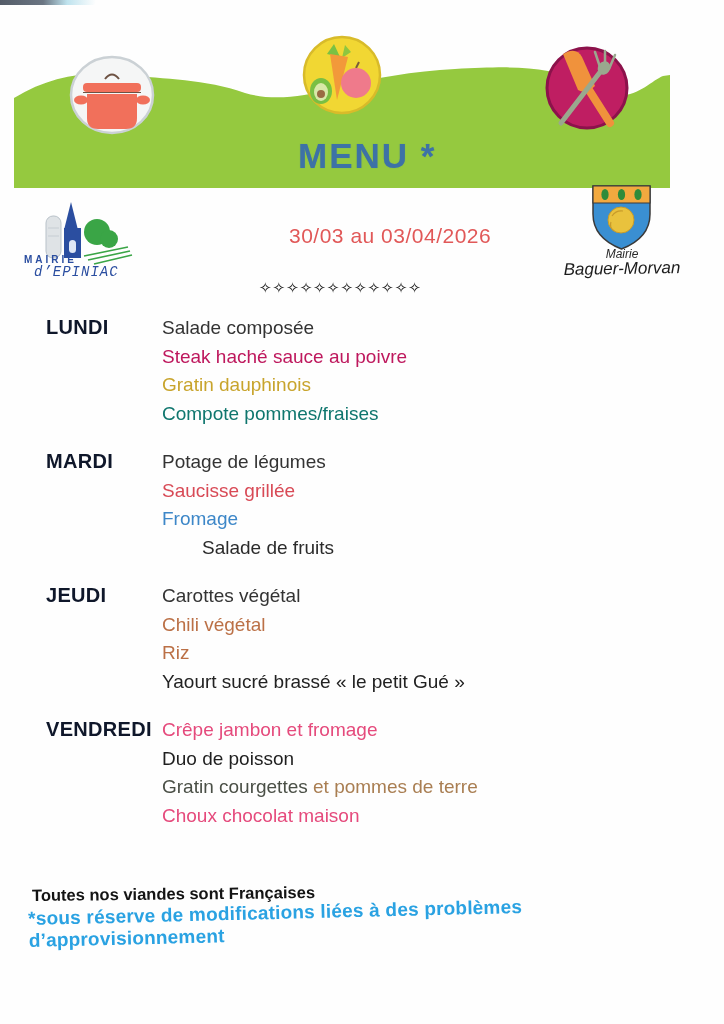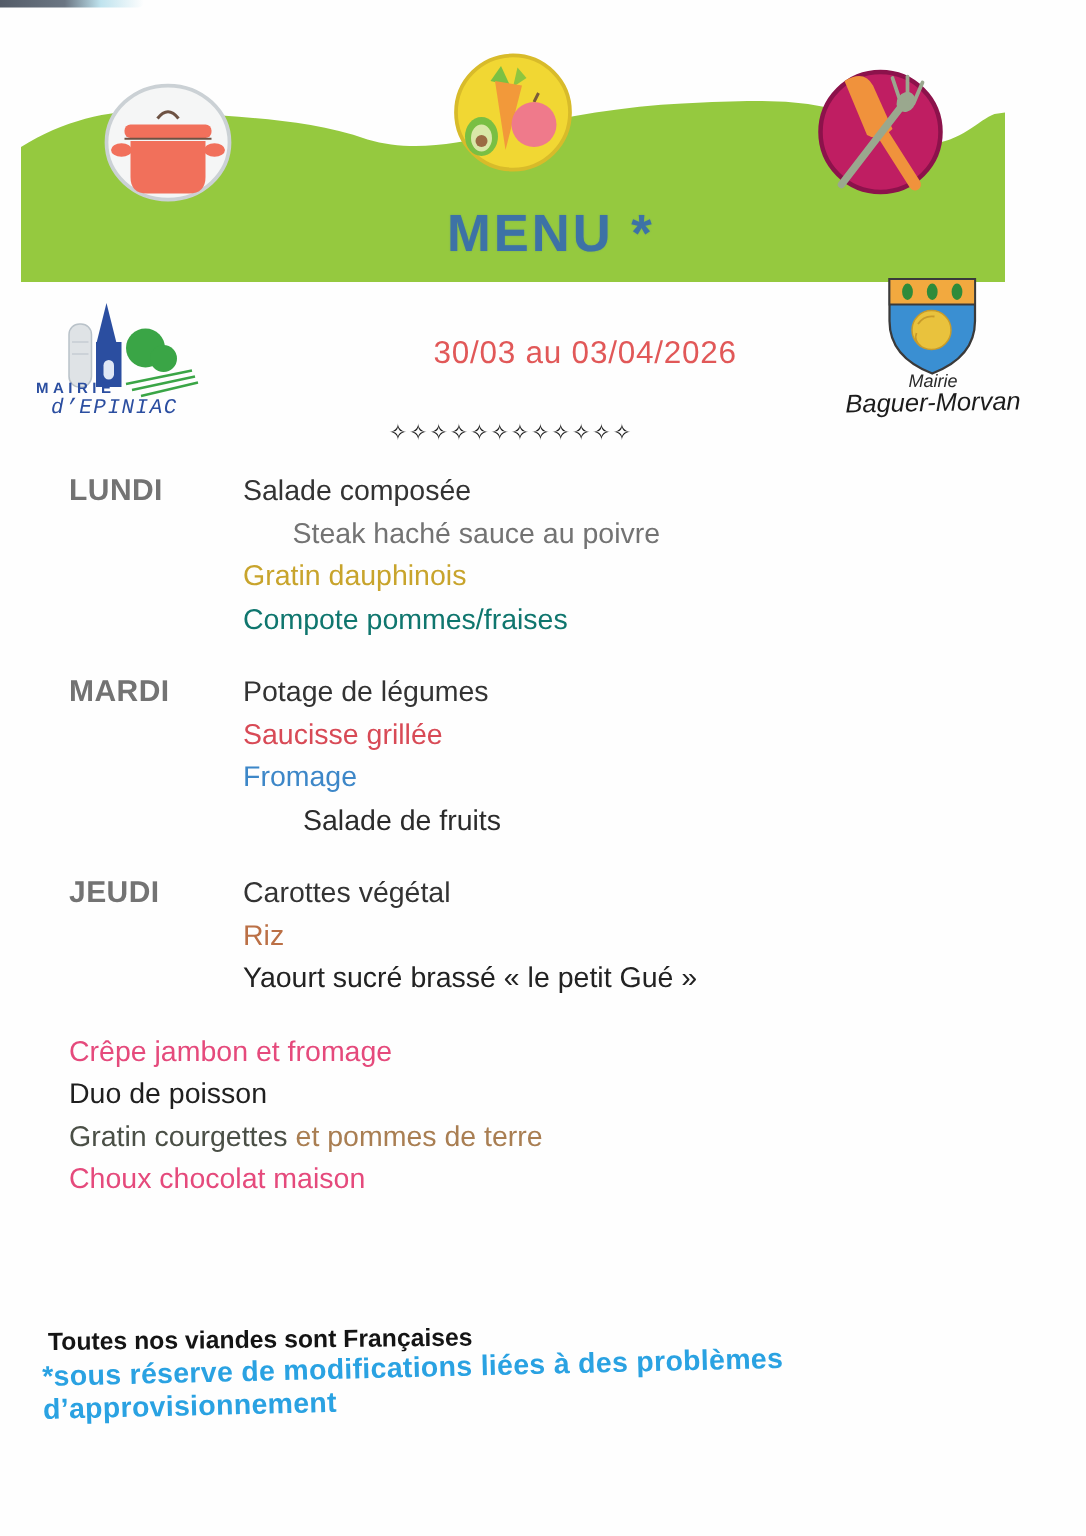--- a/index.html
+++ b/index.html
@@ -43,21 +43,21 @@
     position:absolute;left:0;top:64px;width:88px;text-align:center;
     font-size:12px;color:#2a2a2a;font-style:italic;
   }
   .baguer-name{
     position:absolute;left:-22px;top:76px;width:132px;text-align:center;
     font-size:17px;color:#1c1c1c;font-style:italic;transform:rotate(-1deg);
   }
   .menu{position:absolute;left:46px;top:314px;width:640px;}
   .day-row{display:flex;margin-bottom:20px;}
   .day-label{
-    width:116px;flex:0 0 116px;font-size:20px;font-weight:bold;color:#737373;
+    width:116px;flex:0 0 116px;font-size:20px;font-weight:bold;color:#0f172a;
     padding-top:2px;letter-spacing:.3px;
   }
   .day-items{flex:1;font-size:19px;line-height:28.5px;}
   .menu-item{white-space:nowrap;}
   .meat-note{
     position:absolute;left:32px;top:886px;font-size:16.5px;font-weight:bold;color:#141414;
     transform:rotate(-.6deg);transform-origin:left center;
   }
   .supply-note{
     position:absolute;left:29px;top:908px;font-size:19px;font-weight:bold;color:#2aa2e2;
@@ -146,43 +146,45 @@
     </svg>
     <div class="baguer-mairie">Mairie</div>
     <div class="baguer-name">Baguer-Morvan</div>
   </div>
 
   <div class="menu" id="menu-days">
       <div class="day-row">
         <div class="day-label">LUNDI</div>
         <div class="day-items">
           <div class="menu-item"><span style="color: rgb(51, 51, 51);">Salade composée</span></div>
-          <div class="menu-item"><span style="color: #737373; margin-left: 33px;">Steak haché sauce au poivre</span></div>
+          <div class="menu-item"><span style="color: #be185d;">Steak haché sauce au poivre</span></div>
           <div class="menu-item"><span style="color: rgb(200, 164, 44);">Gratin dauphinois</span></div>
           <div class="menu-item"><span style="color: #0f766e;">Compote pommes/fraises</span></div>
         </div>
       </div>
       <div class="day-row">
         <div class="day-label">MARDI</div>
         <div class="day-items">
           <div class="menu-item"><span style="color: rgb(51, 51, 51);">Potage de légumes</span></div>
           <div class="menu-item"><span style="color: rgb(216, 74, 86);">Saucisse grillée</span></div>
           <div class="menu-item"><span style="color: rgb(61, 135, 200);">Fromage</span></div>
           <div class="menu-item"><span style="color: rgb(43, 43, 43); margin-left: 40px;">Salade de fruits</span></div>
         </div>
       </div>
       <div class="day-row">
         <div class="day-label">JEUDI</div>
         <div class="day-items">
           <div class="menu-item"><span style="color: rgb(51, 51, 51);">Carottes végétal</span></div>
+          <div class="menu-item"><span style="color: rgb(187, 112, 70);">Chili végétal</span></div>
           <div class="menu-item"><span style="color: rgb(187, 112, 70);">Riz</span></div>
           <div class="menu-item"><span style="color: rgb(34, 34, 34);">Yaourt sucré brassé « le petit Gué »</span></div>
         </div>
       </div>
       <div class="day-row">
+        <div class="day-label">VENDREDI</div>
         <div class="day-items">
           <div class="menu-item"><span style="color: rgb(229, 74, 124);">Crêpe jambon et fromage</span></div>
           <div class="menu-item"><span style="color: rgb(31, 31, 31);">Duo de poisson</span></div>
           <div class="menu-item"><span style="color: rgb(74, 79, 70);">Gratin courgettes</span><span style="color: rgb(169, 126, 82);"> et pommes de terre</span></div>
           <div class="menu-item"><span style="color: rgb(229, 74, 124);">Choux chocolat maison</span></div>
         </div>
       </div>
     </div>
 
   <div class="meat-note">Toutes nos viandes sont Françaises</div>

